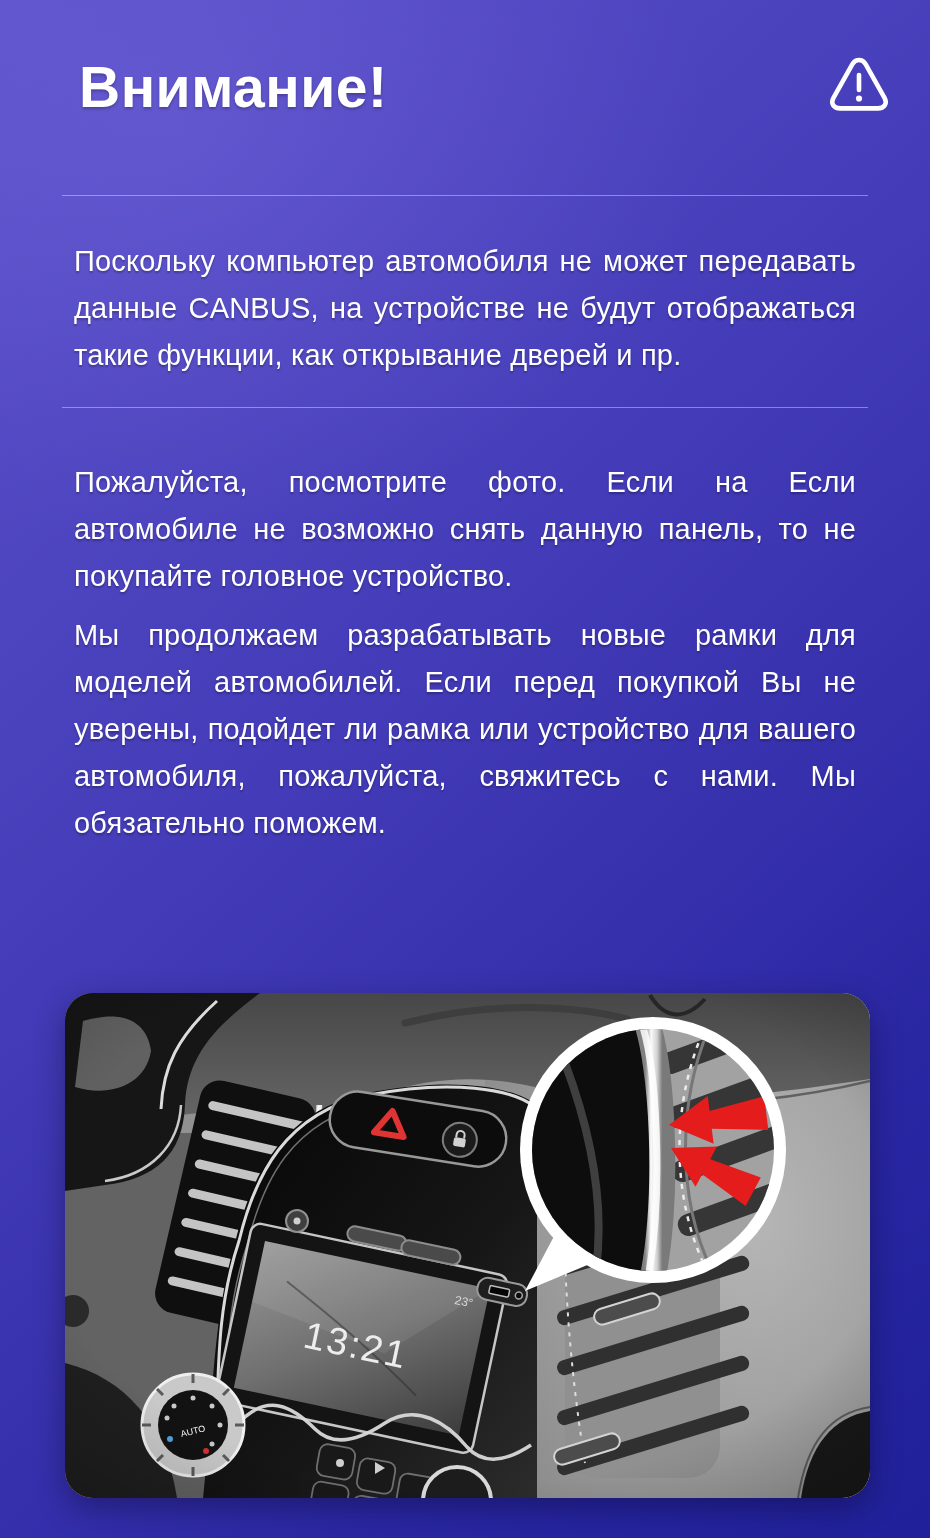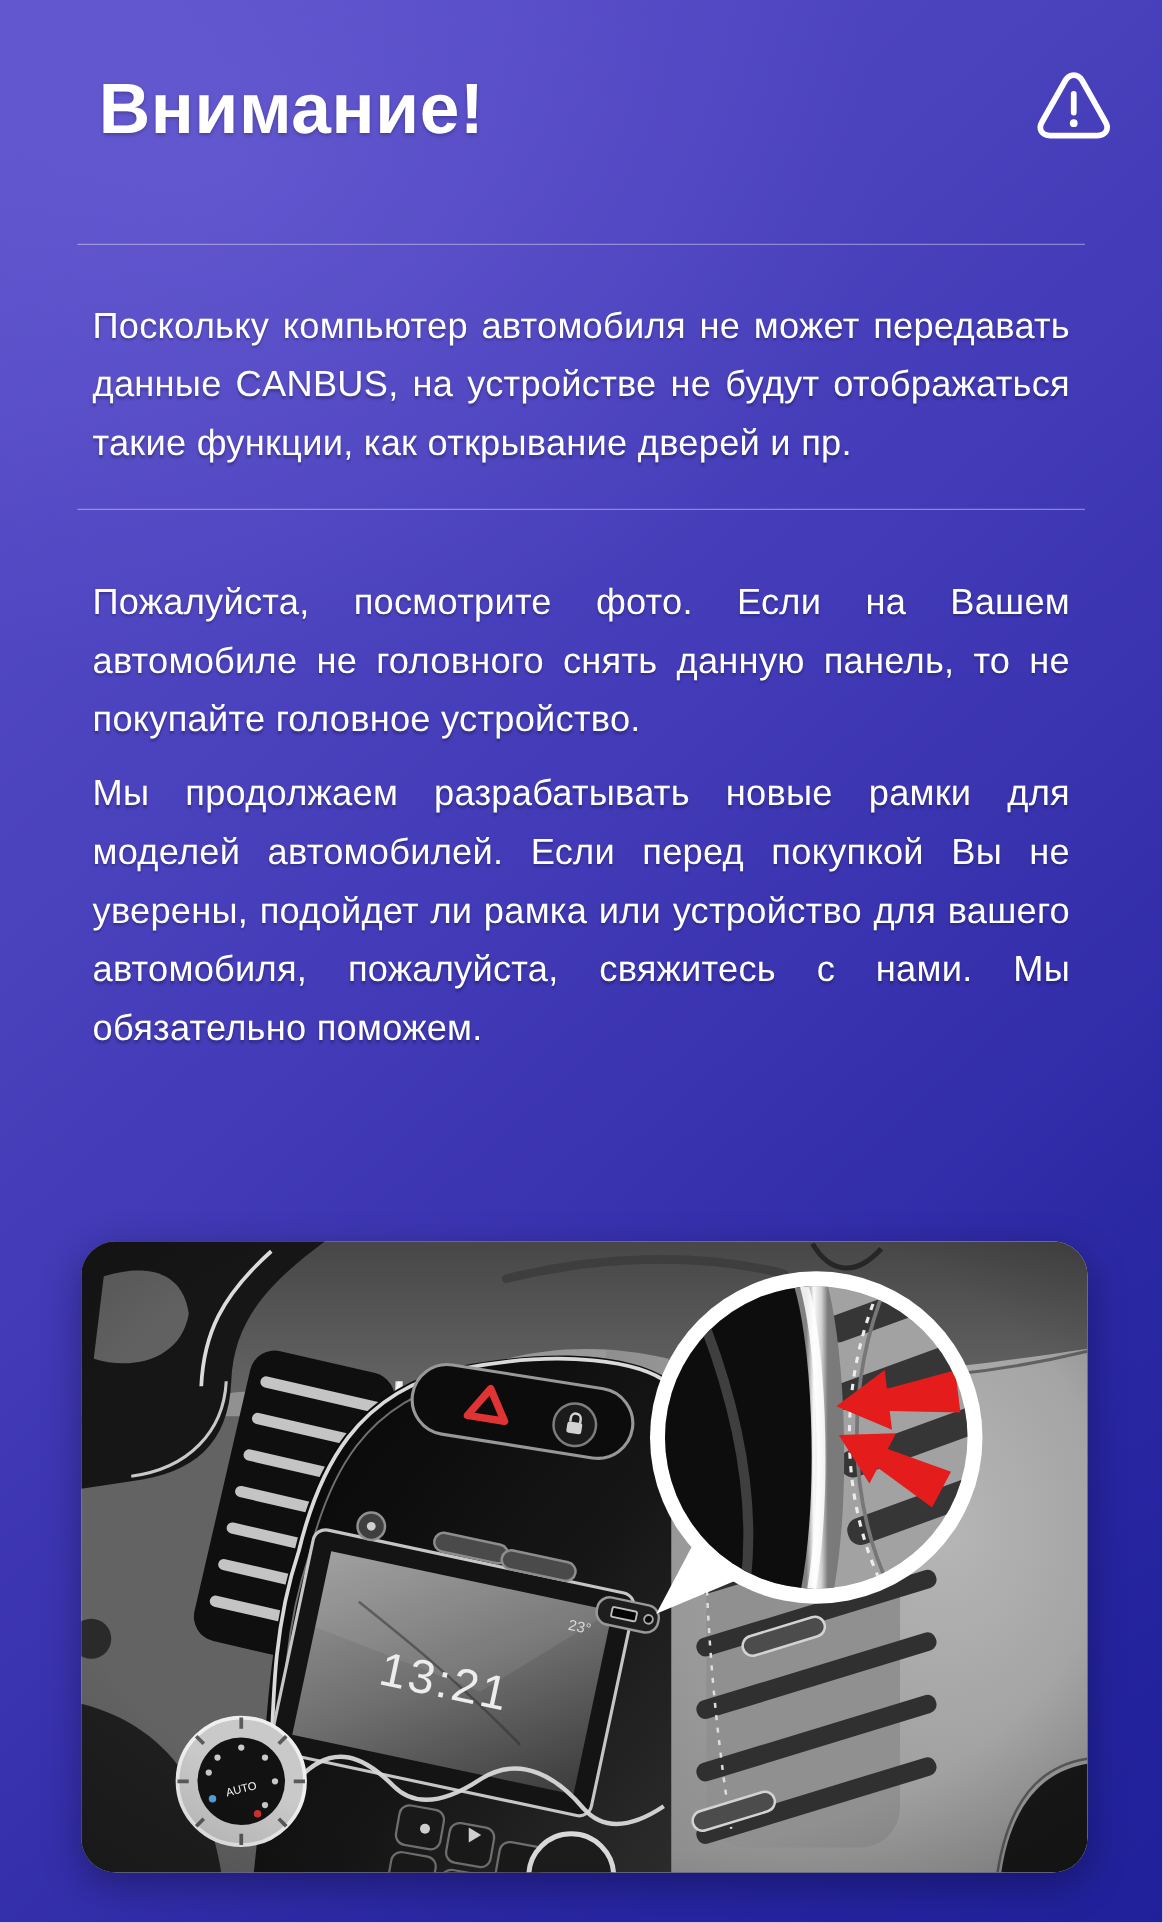--- a/index.html
+++ b/index.html
@@ -68,21 +68,21 @@
 
   <hr class="divider d1">
 
   <div class="body-text intro">
     <p>Поскольку компьютер автомобиля не может передавать данные CANBUS, на устройстве не будут отображаться такие функции, как открывание дверей и пр.</p>
   </div>
 
   <hr class="divider d2">
 
   <div class="body-text main-block">
-    <p>Пожалуйста, посмотрите фото. Если на Вашем автомобиле не головного снять данную панель, то не покупайте головное устройство.</p>
+    <p>Пожалуйста, посмотрите фото. Если на Если автомобиле не возможно снять данную панель, то не покупайте головное устройство.</p>
     <p>Мы продолжаем разрабатывать новые рамки для моделей автомобилей. Если перед покупкой Вы не уверены, подойдет ли рамка или устройство для вашего автомобиля, пожалуйста, свяжитесь с нами. Мы обязательно поможем.</p>
   </div>
 
   <figure class="photo">
     <svg width="805" height="505" viewBox="0 0 805 505">
       <defs>
         <linearGradient id="baseGrad" x1="0" y1="0" x2="1" y2="1">
           <stop offset="0" stop-color="#868686"></stop>
           <stop offset="0.55" stop-color="#a3a3a3"></stop>
           <stop offset="1" stop-color="#b9b9b9"></stop>

